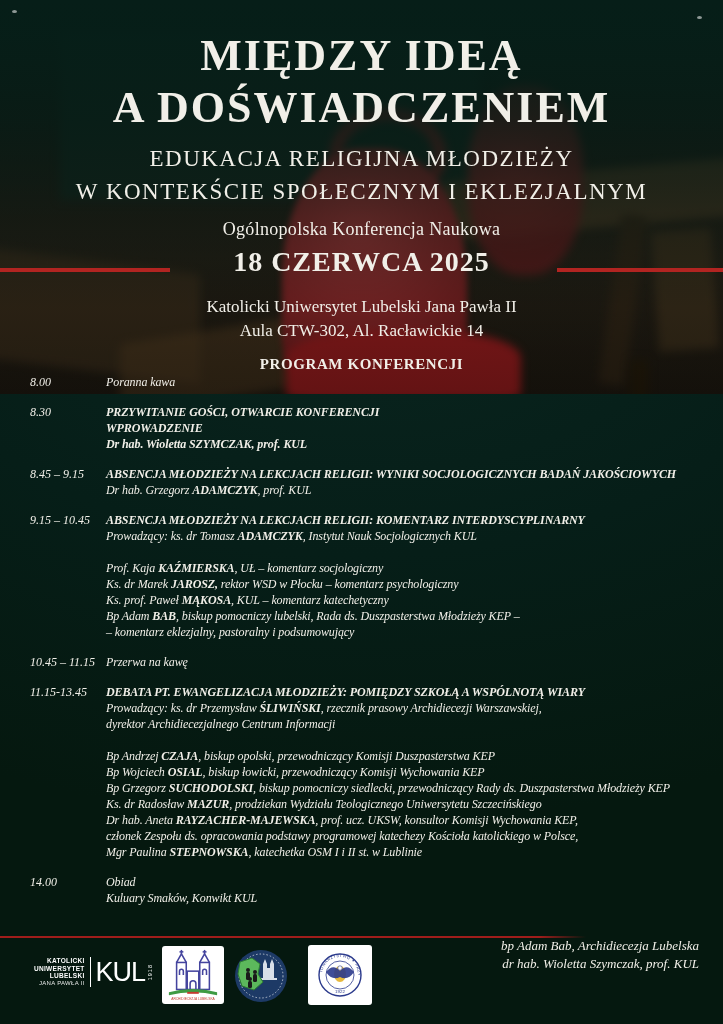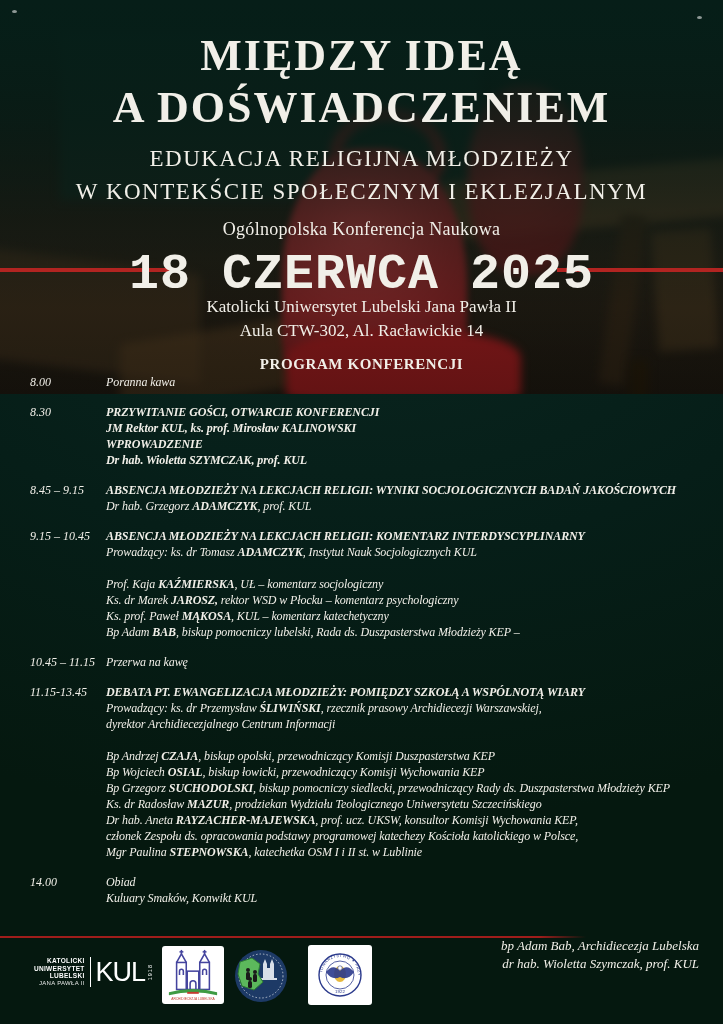--- a/index.html
+++ b/index.html
@@ -27,21 +27,21 @@
     background:radial-gradient(circle at 42% 32%, #a93538 0%, #8c2326 45%, #6d1517 85%);filter:blur(3px);}
   .bp-bottom{left:286px;top:330px;width:235px;height:70px;border-radius:40% 40% 10% 10%;background:#9e191c;filter:blur(4px);}
   .ph-overlay{position:absolute;inset:0;
     background:linear-gradient(180deg,#061e18 0%,rgba(6,30,24,.93) 10%,rgba(6,28,22,.78) 30%,rgba(10,24,18,.5) 55%,rgba(8,16,11,.28) 78%,rgba(5,9,6,.38) 100%);}
   
   .z{z-index:2;}
   .speck{position:absolute;width:5px;height:3px;border-radius:50%;background:rgba(255,255,255,.55);z-index:3;}
   .title{font-weight:bold;font-size:44px;letter-spacing:2px;line-height:1.1;}
   .subtitle{font-size:23px;letter-spacing:1.5px;}
   .event-type{font-size:18px;letter-spacing:.3px;}
-  .date{font-weight:bold;font-size:50px;letter-spacing:1px;font-family:Liberation Mono, monospace;}
+  .date{font-weight:bold;font-size:28px;letter-spacing:1px;}
   .redbar{position:absolute;height:4px;background:#b22421;z-index:2;}
   .venue{font-size:17px;}
   .prog-head{font-weight:bold;font-size:15px;letter-spacing:.6px;}
   .program{position:absolute;left:30px;top:374px;width:685px;z-index:2;font-size:12px;}
   .prow{display:flex;margin-bottom:14px;font-style:italic;}
   .ptime{width:76px;flex-shrink:0;line-height:16px;}
   .pbody{flex:1;}
   .pline{line-height:16px;letter-spacing:-.1px;min-height:16px;}
   .pline .b{font-weight:bold;}
   .redline2{position:absolute;left:0;top:936px;width:586px;height:2px;z-index:2;
@@ -101,21 +101,20 @@
       <div class="prow">
         <div class="ptime">8.00</div>
         <div class="pbody">
           <div class="pline"><span>Poranna kawa</span></div>
         </div>
       </div>
       <div class="prow">
         <div class="ptime">8.30</div>
         <div class="pbody">
           <div class="pline"><span class="b">PRZYWITANIE GOŚCI, OTWARCIE KONFERENCJI</span></div>
-          <div class="pline"><span class="b">JM Rektor KUL, ks. prof. Mirosław KALINOWSKI</span></div>
           <div class="pline"><span class="b">WPROWADZENIE</span></div>
           <div class="pline"><span class="b">Dr hab. Wioletta SZYMCZAK, prof. KUL</span></div>
         </div>
       </div>
       <div class="prow">
         <div class="ptime">8.45 – 9.15</div>
         <div class="pbody">
           <div class="pline"><span class="b">ABSENCJA MŁODZIEŻY NA LEKCJACH RELIGII: WYNIKI SOCJOLOGICZNYCH BADAŃ JAKOŚCIOWYCH</span></div>
           <div class="pline"><span>Dr hab. Grzegorz </span><span class="b">ADAMCZYK</span><span>, prof. KUL</span></div>
         </div>
@@ -123,20 +122,21 @@
       <div class="prow">
         <div class="ptime">9.15 – 10.45</div>
         <div class="pbody">
           <div class="pline"><span class="b">ABSENCJA MŁODZIEŻY NA LEKCJACH RELIGII: KOMENTARZ INTERDYSCYPLINARNY</span></div>
           <div class="pline"><span>Prowadzący: ks. dr Tomasz </span><span class="b">ADAMCZYK</span><span>, Instytut Nauk Socjologicznych KUL</span></div>
           <div class="pline blank"></div>
           <div class="pline"><span>Prof. Kaja </span><span class="b">KAŹMIERSKA</span><span>, UŁ – komentarz socjologiczny</span></div>
           <div class="pline"><span>Ks. dr Marek </span><span class="b">JAROSZ,</span><span> rektor WSD w Płocku – komentarz psychologiczny</span></div>
           <div class="pline"><span>Ks. prof. Paweł </span><span class="b">MĄKOSA</span><span>, KUL – komentarz katechetyczny</span></div>
           <div class="pline"><span>Bp Adam </span><span class="b">BAB</span><span>, biskup pomocniczy lubelski, Rada ds. Duszpasterstwa Młodzieży KEP –</span></div>
+          <div class="pline"><span>– komentarz eklezjalny, pastoralny i podsumowujący</span></div>
         </div>
       </div>
       <div class="prow">
         <div class="ptime">10.45 – 11.15</div>
         <div class="pbody">
           <div class="pline"><span>Przerwa na kawę</span></div>
         </div>
       </div>
       <div class="prow">
         <div class="ptime">11.15-13.45</div>

